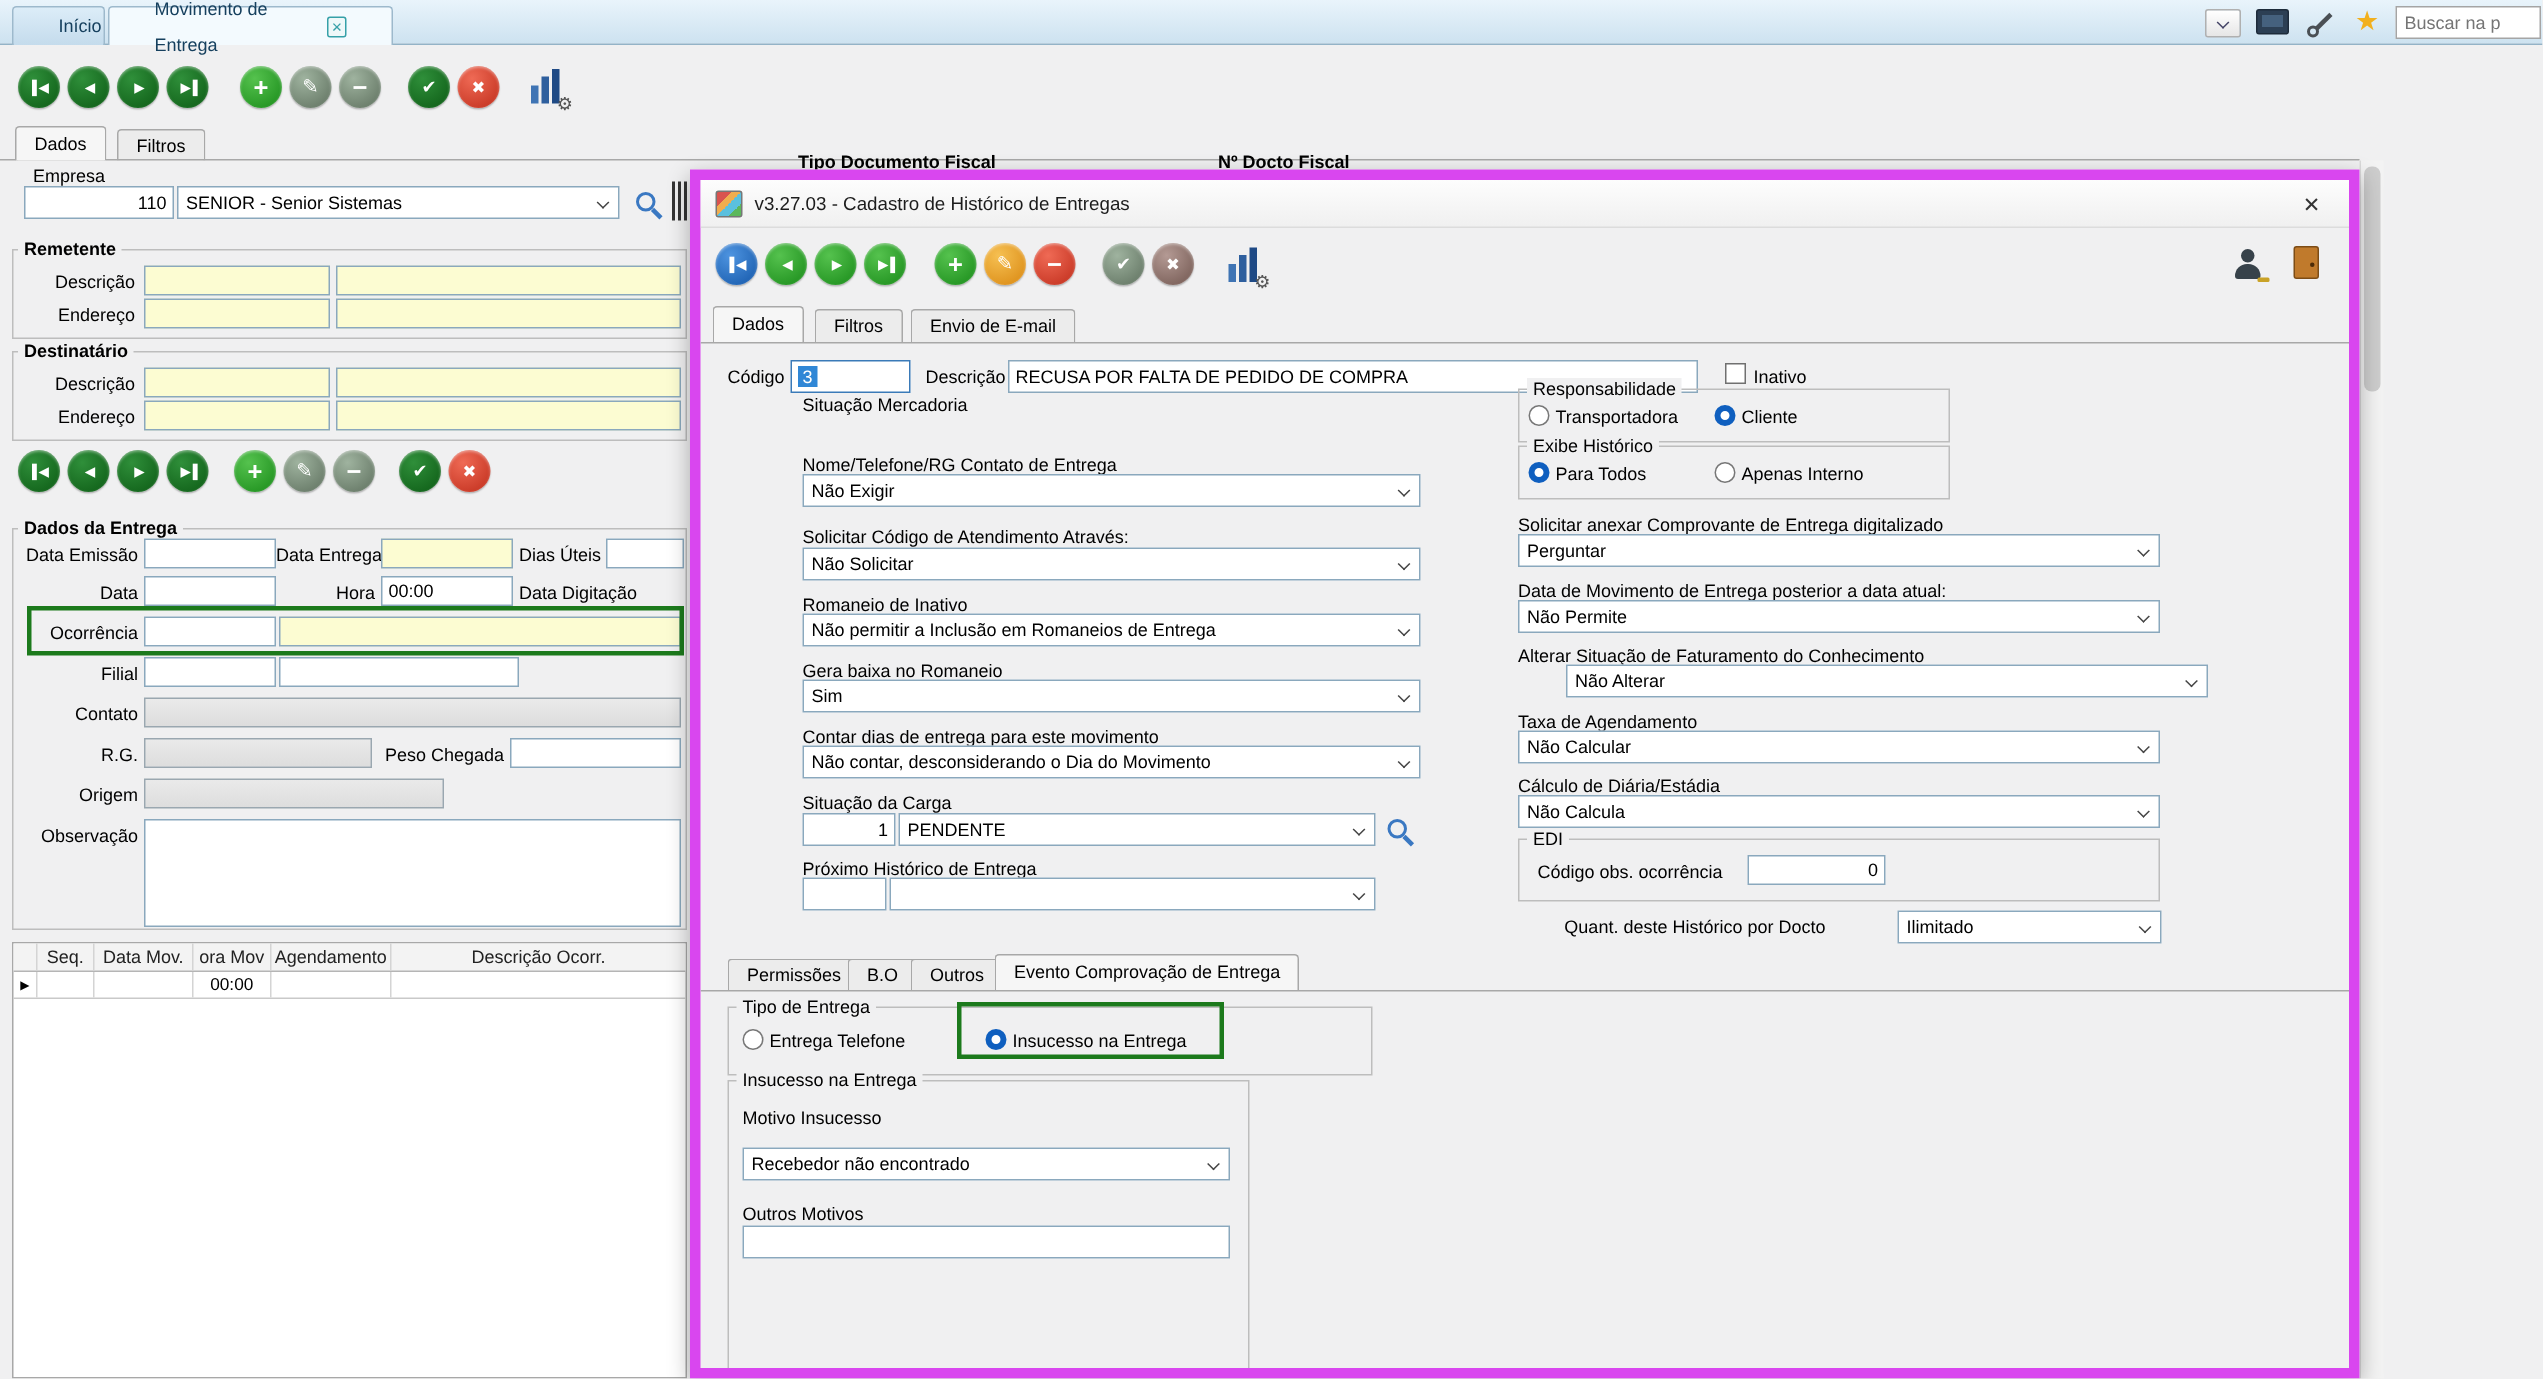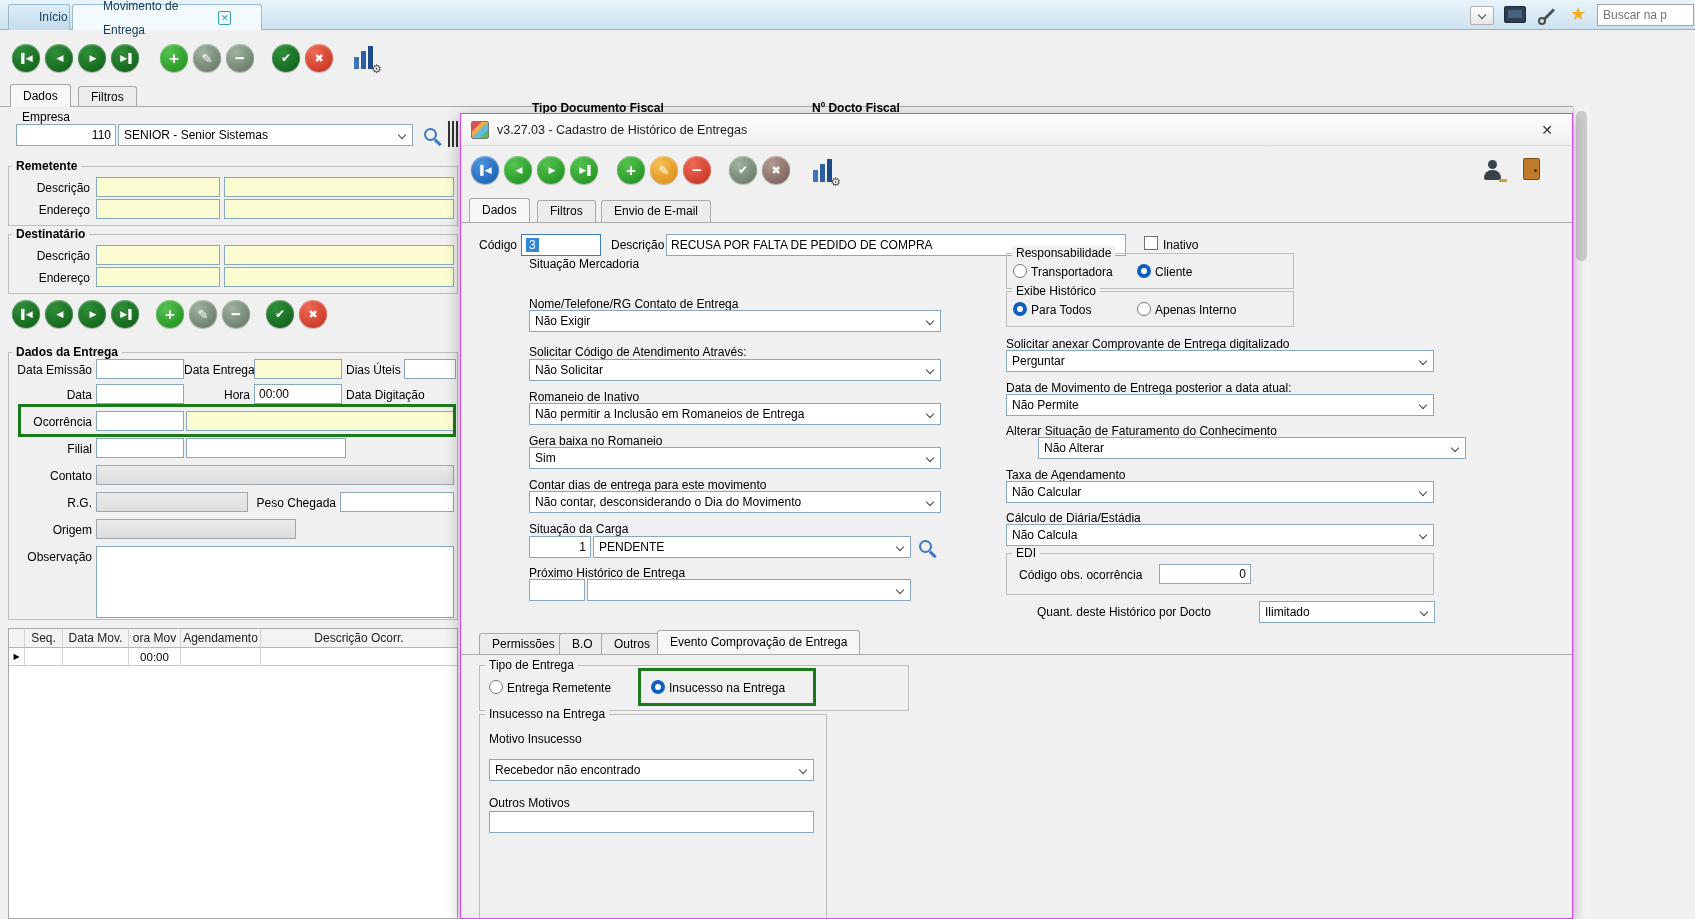--- a/index.html
+++ b/index.html
@@ -65,21 +65,21 @@
   .radio.on{border:4px solid #0f5fbf}
   .chk{position:absolute;width:14px;height:14px;border:1px solid #707070;background:#fff;cursor:pointer}
   
   .grid{position:absolute;background:#fff;border:1px solid #a8a8a8}
   .gh{display:flex;height:19px;background:#f3f3f3;border-bottom:1px solid #b5b5b5;font-size:12px;color:#222}
   .gr{display:flex;height:18px;border-bottom:1px solid #c9c9c9;font-size:11.5px}
   .gc{border-right:1px solid #d4d4d4;display:flex;align-items:center;justify-content:center;overflow:hidden;white-space:nowrap}
   .c0{width:16px}.c1{width:38px}.c2{width:66px}.c3{width:52px}.c4{width:80px}.c5{flex:1;border-right:none}
   .marker{font-size:8px;color:#000}
   
-  .dialog{position:absolute;left:460px;top:113px;width:1113px;height:806px;background:#f0f0f1;border:1px solid #d946ef;box-shadow:0 4px 14px rgba(0,0,0,.3);overflow:hidden;z-index:10}
+  .dialog{position:absolute;left:460px;top:113px;width:1113px;height:806px;background:#f0f0f1;border:7px solid #d946ef;box-shadow:0 4px 14px rgba(0,0,0,.3);overflow:hidden;z-index:10}
   .dtitle{position:absolute;left:0;top:0;width:100%;height:32px;background:linear-gradient(#fdfdfd,#f0f0f0);border-bottom:1px solid #dcdcdc}
   .dlg-icon{position:absolute;left:10px;top:7px;width:18px;height:18px;border:1px solid #777;border-radius:2px;background:linear-gradient(135deg,#d9534f 0 30%,#f0ad4e 30% 50%,#5bc0de 50% 75%,#5cb85c 75%)}
   .dclose{position:absolute;right:10px;top:0;width:30px;height:32px;display:flex;align-items:center;justify-content:center;font-size:14px;color:#333;cursor:pointer}
   .person{position:absolute;width:24px;height:22px;cursor:pointer}
   .p-head{position:absolute;left:5px;top:0;width:9px;height:9px;border-radius:50%;background:#37424a}
   .p-body{position:absolute;left:1px;top:10px;width:17px;height:10px;border-radius:8px 8px 2px 2px;background:#37424a}
   .p-key{position:absolute;right:0;bottom:0;width:8px;height:3px;background:#c9a227;border-radius:1px}
   .door{position:absolute;width:17px;height:22px;background:#c07a2c;border:1px solid #7d4c15;border-radius:2px;cursor:pointer}
   .door::after{content:"";position:absolute;right:2px;top:10px;width:3px;height:3px;border-radius:50%;background:#4d2c08}
   .sel{background:#3087d6;color:#fff;padding:0 3px}
@@ -402,21 +402,21 @@
 
     <div class="tabd" style="left:18px;top:519px;height:21px;line-height:20px"><span>Permissões</span></div>
     <div class="tabd" style="left:98px;top:519px;height:21px;line-height:20px"><span>B.O</span></div>
     <div class="tabd" style="left:140px;top:519px;height:21px;line-height:20px"><span>Outros</span></div>
     <div class="tabd on" style="left:196px;top:516px;height:24px;line-height:23px"><span>Evento Comprovação de Entrega</span></div>
     <div class="tabline" style="left:0;top:540px;width:1113px"></div>
 
     <div class="fs" style="left:18px;top:551px;width:430px;height:46px"></div>
     <div class="fst" style="left:24px;top:544px">Tipo de Entrega</div>
     <span class="radio" style="left:28px;top:566px"></span>
-    <div class="lbl" style="left:46px;top:567px">Entrega Remetente</div>
+    <div class="lbl" style="left:46px;top:567px">Entrega Telefone</div>
     <span class="radio on" style="left:190px;top:566px"></span>
     <div class="lbl" style="left:208px;top:567px">Insucesso na Entrega</div>
 
     <div class="fs" style="left:18px;top:600px;width:348px;height:300px"></div>
     <div class="fst" style="left:24px;top:593px">Insucesso na Entrega</div>
     <div class="lbl" style="left:28px;top:618px">Motivo Insucesso</div>
     <div class="combo" style="left:28px;top:645px;width:325px"><span>Recebedor não encontrado</span><span class="chev"></span></div>
     <div class="lbl" style="left:28px;top:682px">Outros Motivos</div>
     <div class="field" style="left:28px;top:697px;width:325px"><span></span></div>
   </div>

